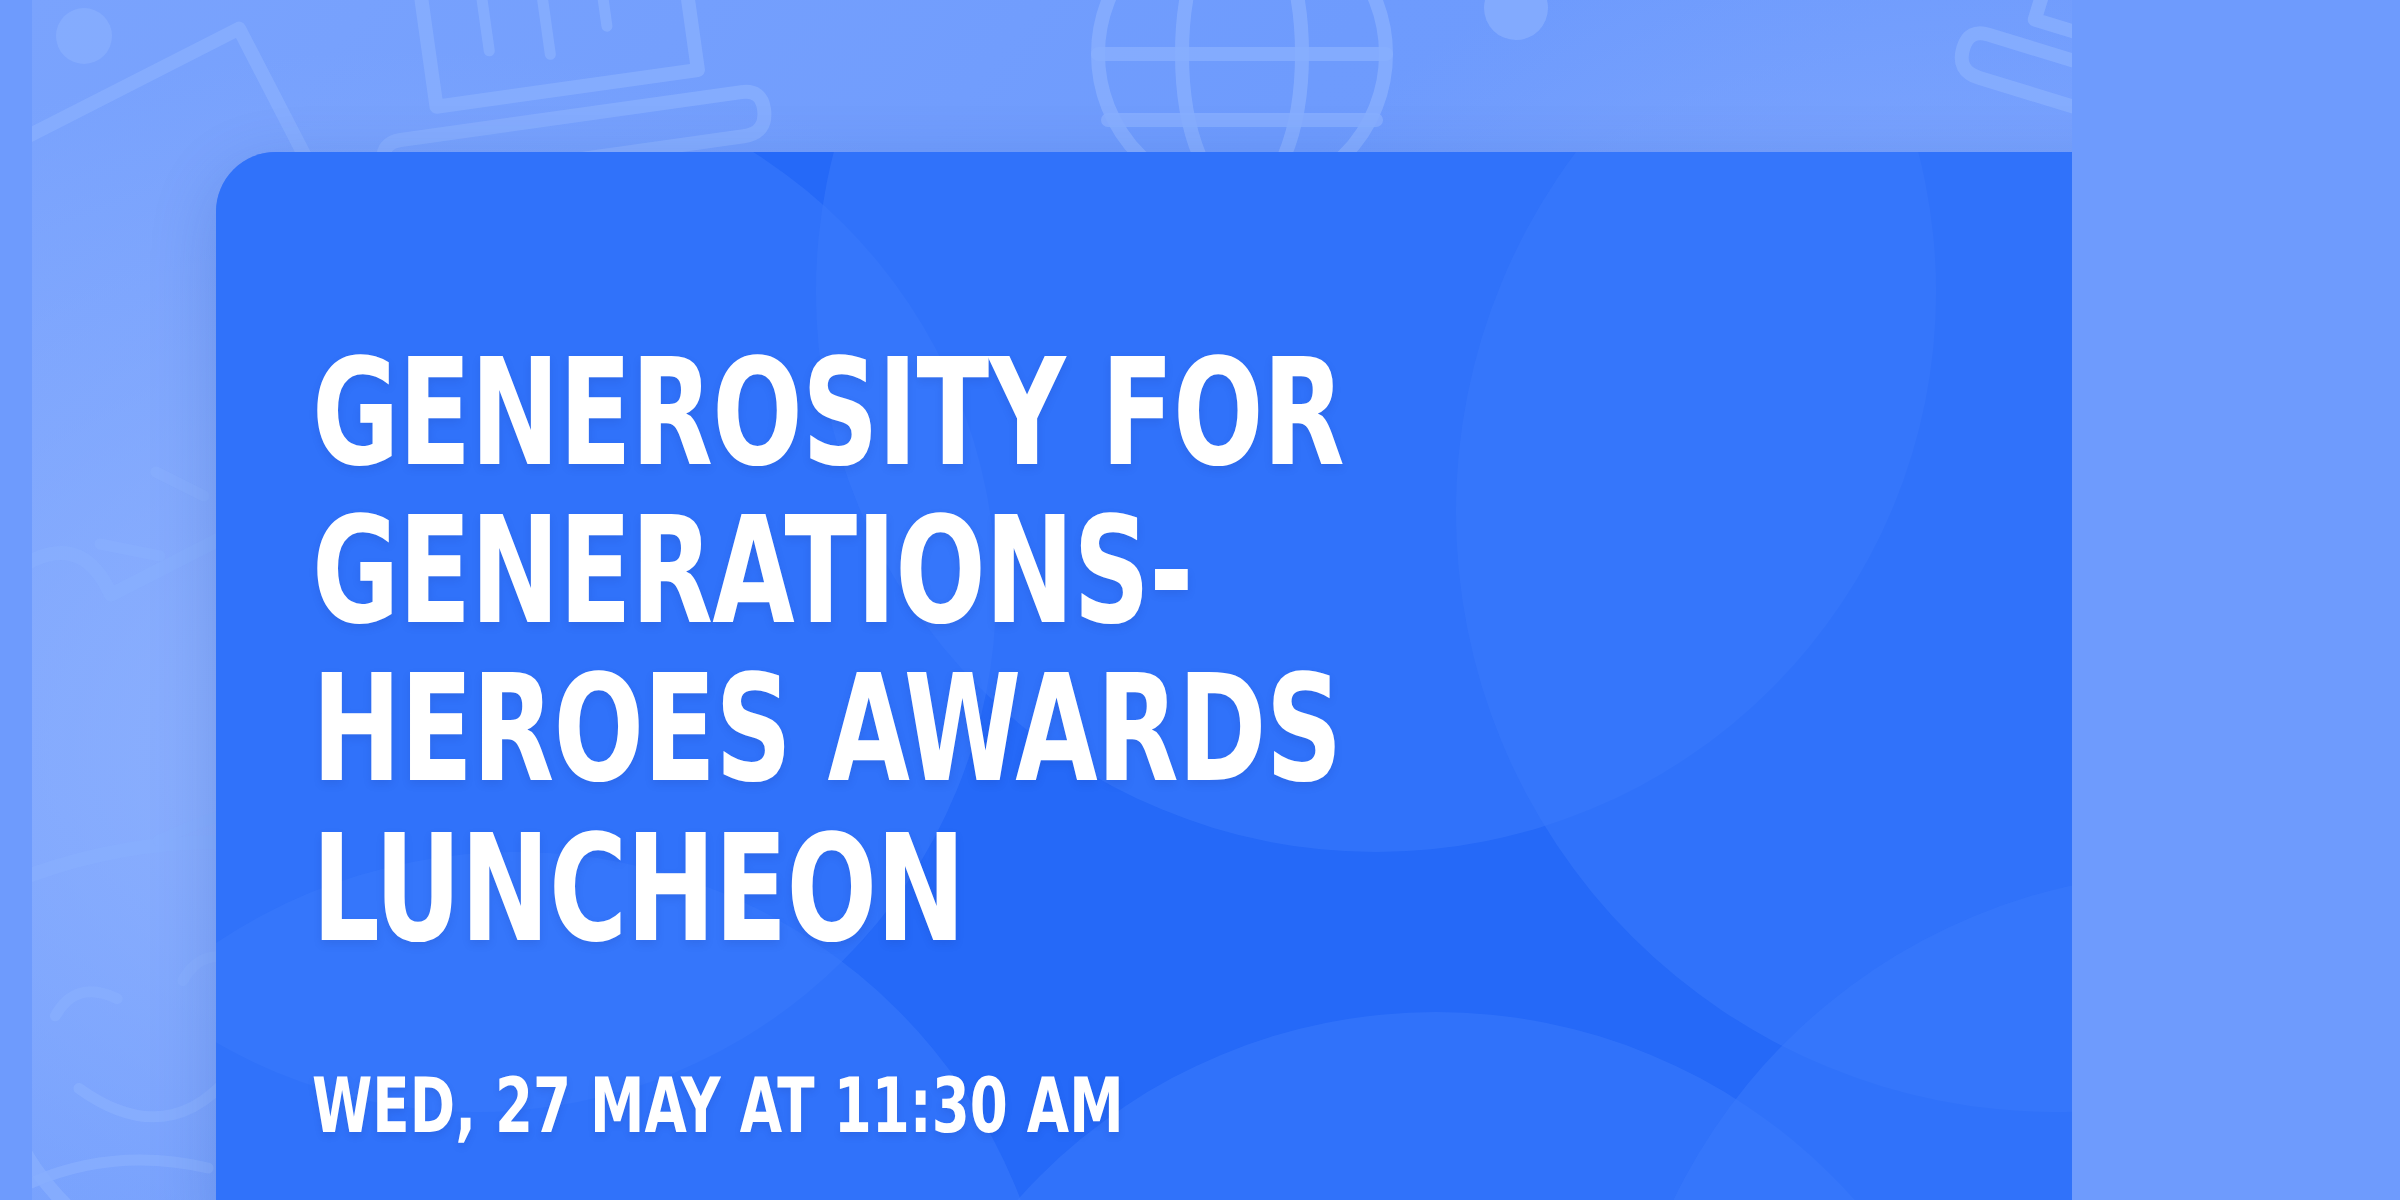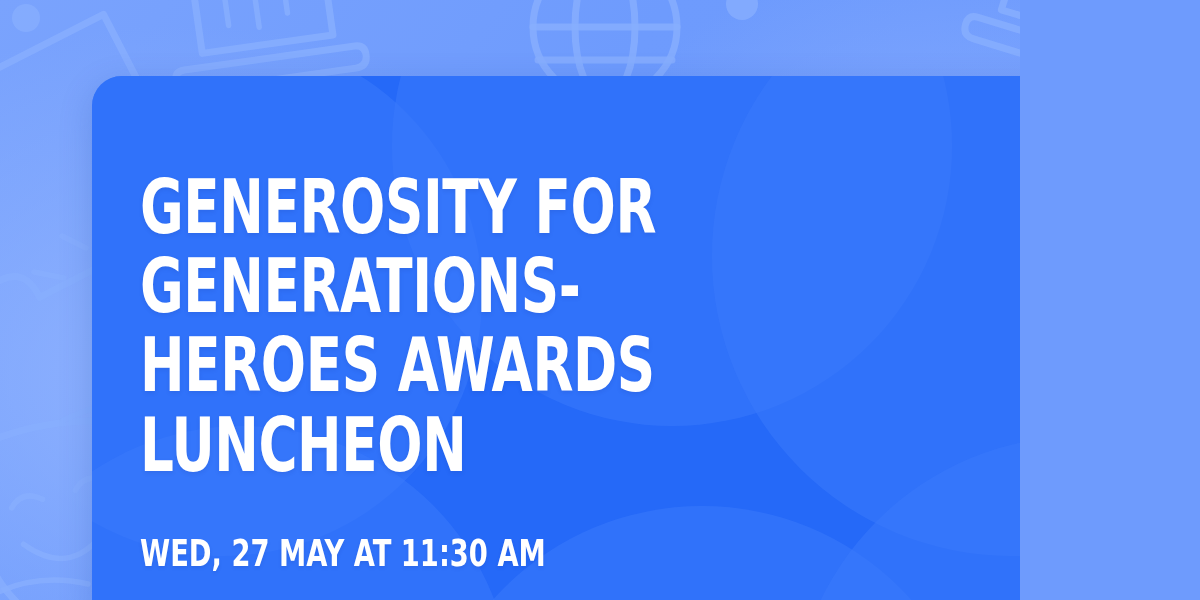--- a/index.html
+++ b/index.html
@@ -18,20 +18,21 @@
   
   .canvas {
     position:relative;
     width:1020px;
     height:600px;
     overflow:hidden;
     background:
       radial-gradient(ellipse 760px 560px at 18% 62%, #8FB2FE 0%, rgba(143,178,254,0) 62%),
       radial-gradient(ellipse 680px 520px at 96% 42%, #87ACFE 0%, rgba(135,172,254,0) 60%),
       linear-gradient(128deg, #7AA3FD 0%, #6E9BFD 45%, #6B98FD 100%);
+    margin-left: 16px;
   }
 
   
   .doodles {
     position:absolute;
     inset:0;
     pointer-events:none;
   }
   .doodles svg { display:block; width:1200px; height:600px; }
   .dl {

